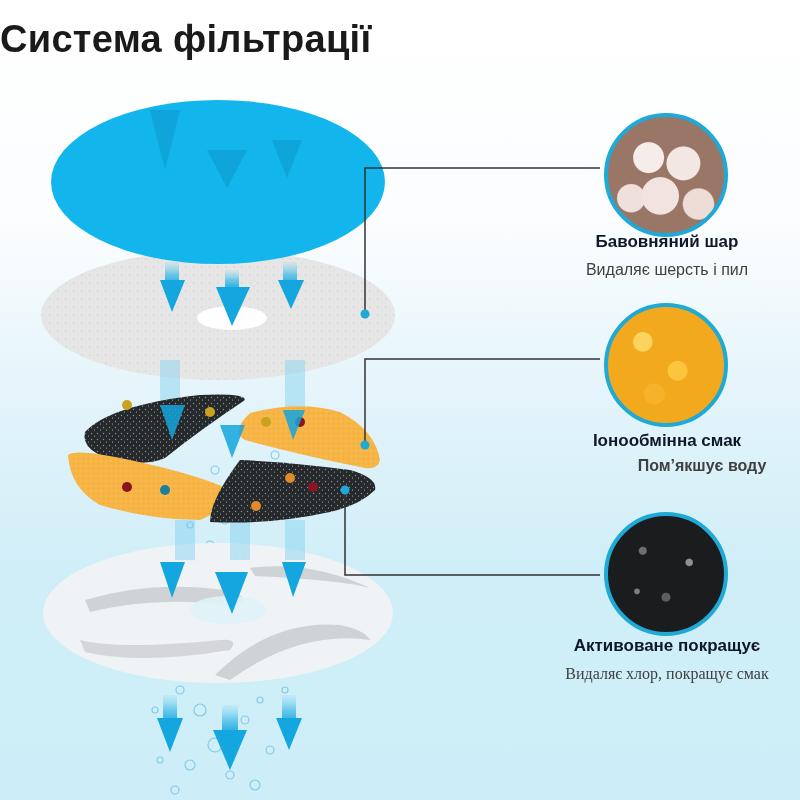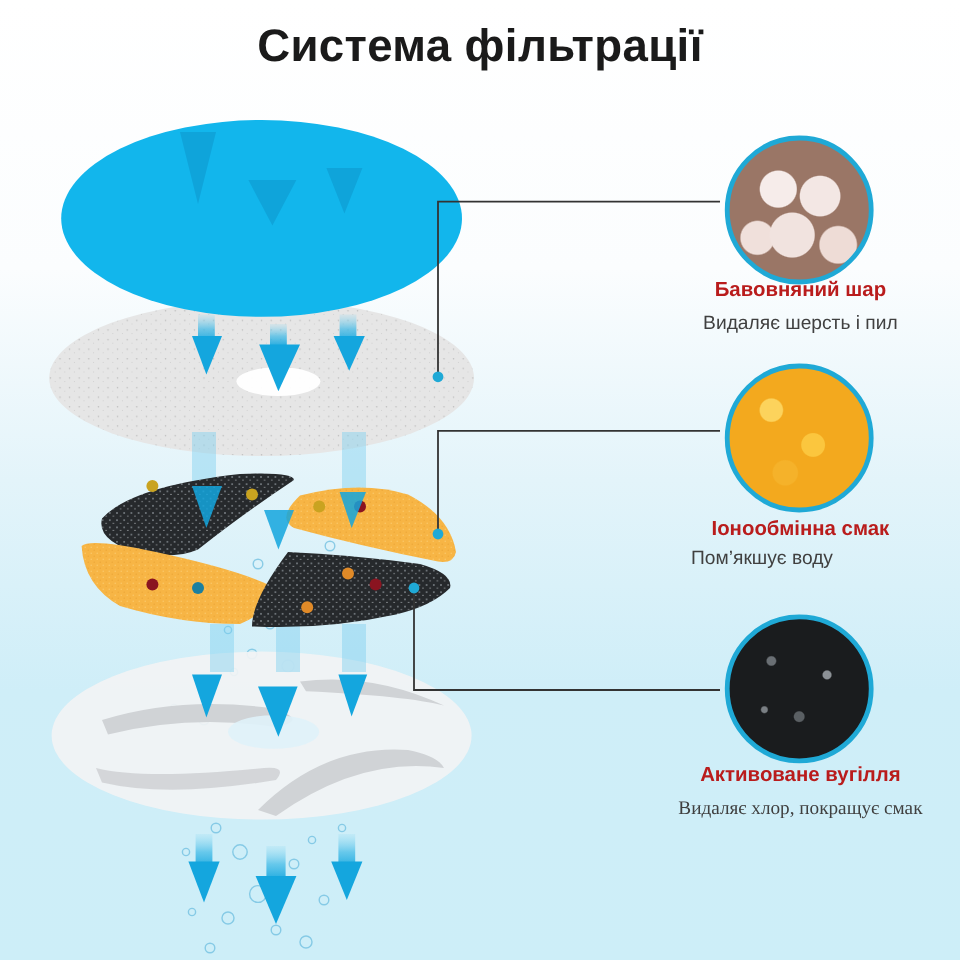--- a/index.html
+++ b/index.html
@@ -2,28 +2,28 @@
 <html><head>
 <meta charset="utf-8">
 <style>
   html, body { margin:0; padding:0; }
   body {
     width:800px; height:800px; overflow:hidden; position:relative;
     background: linear-gradient(180deg, #ffffff 0%, #fbfdfe 28%, #e3f4fa 50%, #cfeef8 72%, #cdeef8 100%);
     font-family: "Liberation Sans", sans-serif;
   }
   .title {
-    position:absolute; left:0; top:18px; width:800px; text-align:center;
+    position:absolute; left:0; top:18px; width:800px; 
     font-size:38px; font-weight:bold; color:#1a1a1a; letter-spacing:0.3px;
   }
   svg.illus { position:absolute; left:0; top:0; }
   .circle {
     position:absolute; border-radius:50%; border:4px solid #1fa9d6; box-sizing:border-box; overflow:hidden;
   }
-  .lbl-name { position:absolute; font-weight:bold; font-size:17px; color:#b91c1c; white-space:nowrap; transform:translateX(-50%); }
+  .lbl-name { position:absolute; font-weight:bold; font-size:17px; color:#0f172a; white-space:nowrap; transform:translateX(-50%); }
   .lbl-desc { position:absolute; font-size:16px; color:#404040; white-space:nowrap; transform:translateX(-50%); }
 </style>
 </head>
 <body>
 
 <div class="title">Система фільтрації</div>
 
 <svg class="illus" width="800" height="800" viewBox="0 0 800 800">
   <defs>
     <linearGradient id="arrowGrad" x1="0" y1="0" x2="0" y2="1">
@@ -172,20 +172,20 @@
 
 <div>
   <div class="circle" style="left:604px;top:113px;width:124px;height:124px;background:radial-gradient(circle at 35% 35%, #f6ecea 0 14%, transparent 15%),radial-gradient(circle at 65% 40%, #f3e7e4 0 16%, transparent 17%),radial-gradient(circle at 45% 68%, #f1e3df 0 18%, transparent 19%),radial-gradient(circle at 78% 75%, #eedcd6 0 12%, transparent 13%),radial-gradient(circle at 20% 70%, #f0e0db 0 11%, transparent 12%),#9a7666;"></div>
   <div class="lbl-name" style="left:667px;top:232px;">Бавовняний шар</div>
   <div class="lbl-desc" style="left:667px;top:261px;">Видаляє шерсть і пил</div>
 </div>
 
 <div>
   <div class="circle" style="left:604px;top:303px;width:124px;height:124px;background:radial-gradient(circle at 30% 30%, #fcd35c 0 8%, transparent 9%),radial-gradient(circle at 60% 55%, #fbc63e 0 10%, transparent 11%),radial-gradient(circle at 40% 75%, #f5b22a 0 9%, transparent 10%),#f3a91e;"></div>
   <div class="lbl-name" style="left:667px;top:431px;">Іонообмінна смак</div>
-  <div class="lbl-desc" style="left:635px;top:457px;">Пом’якшує воду</div>
+  <div class="lbl-desc" style="left:702px;top:457px;font-weight:bold;">Пом’якшує воду</div>
 </div>
 
 <div>
   <div class="circle" style="left:604px;top:512px;width:124px;height:124px;background:radial-gradient(circle at 30% 30%, #6a6f74 0 3%, transparent 4%),radial-gradient(circle at 70% 40%, #8c9196 0 3%, transparent 4%),radial-gradient(circle at 50% 70%, #5a5f63 0 4%, transparent 5%),radial-gradient(circle at 25% 65%, #7a7f84 0 2%, transparent 3%),#1a1c1e;"></div>
-  <div class="lbl-name" style="left:667px;top:636px;">Активоване вугілля</div>
+  <div class="lbl-name" style="left:667px;top:636px;">Активоване покращує</div>
   <div class="lbl-desc" style="left:667px;top:665px;font-family:Liberation Serif, serif;">Видаляє хлор, покращує смак</div>
 </div>
 
 </body></html>

